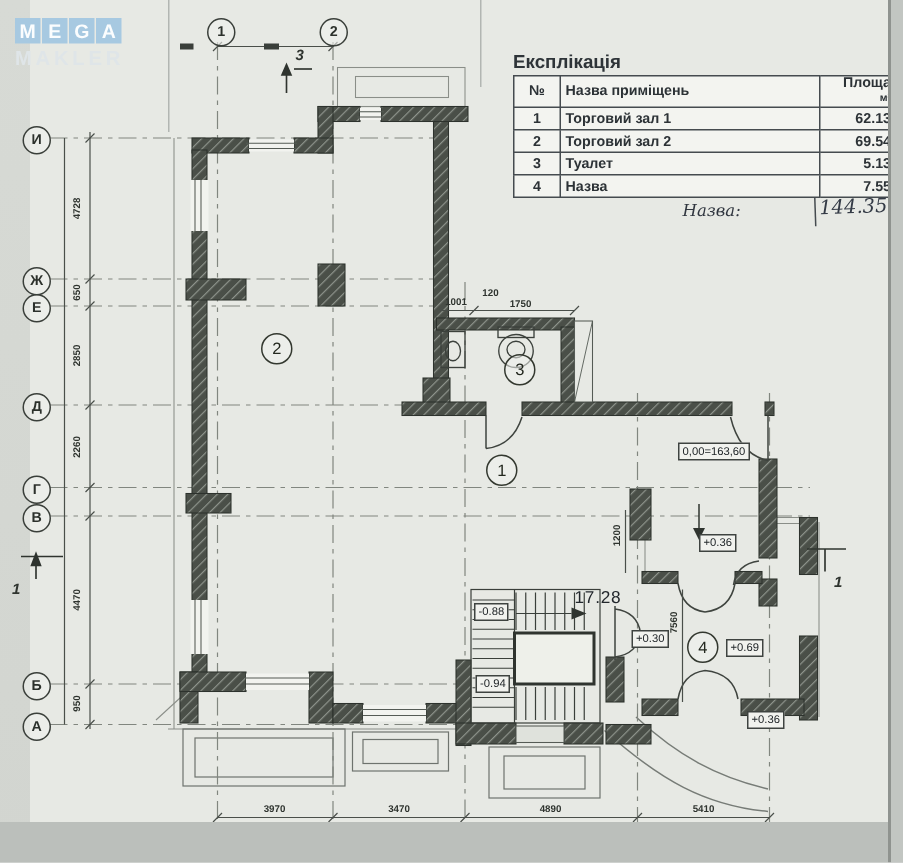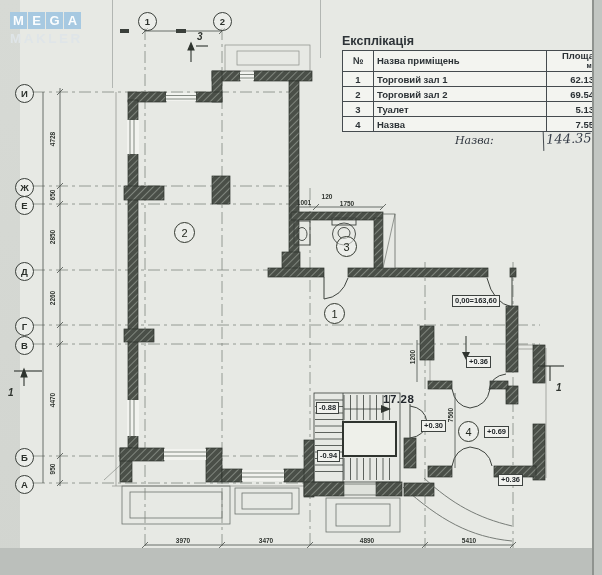--- a/index.html
+++ b/index.html
@@ -32,22 +32,22 @@
   #total-value{left:543px;top:131px;width:50px;height:19px;border-left:1.2px solid #454b4f;border-right:1.2px solid #454b4f;
                font-family:"DejaVu Serif",serif;font-style:italic;font-size:13px;color:#343b46;text-align:center;
                transform:rotate(-2deg);}
   
   .axis{width:17px;height:17px;border:1.4px solid #3a3f3a;border-radius:50%;background:rgba(240,242,238,.6);
         display:flex;align-items:center;justify-content:center;font-size:9.5px;font-weight:700;color:#2c312c;}
   .room{width:19px;height:19px;border:1.2px solid #33382f;border-radius:50%;background:rgba(240,242,238,.55);
         display:flex;align-items:center;justify-content:center;font-size:11px;color:#23281f;}
   
   .ebox{border:1px solid #3e4340;background:#f1f2ee;font-size:7.5px;line-height:9.5px;padding:0 2px;
-        color:#22272a;white-space:nowrap;font-weight:700;}
-  #stair-area{left:383px;top:393px;font-size:11.5px;font-weight:700;color:#22272c;letter-spacing:.5px;}
+        color:#22272a;white-space:nowrap;font-weight:400;}
+  #stair-area{left:383px;top:393px;font-size:11.5px;font-weight:400;color:#22272c;letter-spacing:.5px;}
   .dim{position:absolute;font-size:6.5px;color:#2f342f;white-space:nowrap;transform:translate(-50%,-50%);font-weight:700;}
   .dimv{transform:translate(-50%,-50%) rotate(-90deg);}
   svg text{font-family:"Liberation Sans",sans-serif;}
 </style>
 </head>
 <body>
 
 <div id="scan">
   <div class="abs" id="paper"></div>
   <div class="abs fold" style="left:112px;top:0;height:88px"></div>

